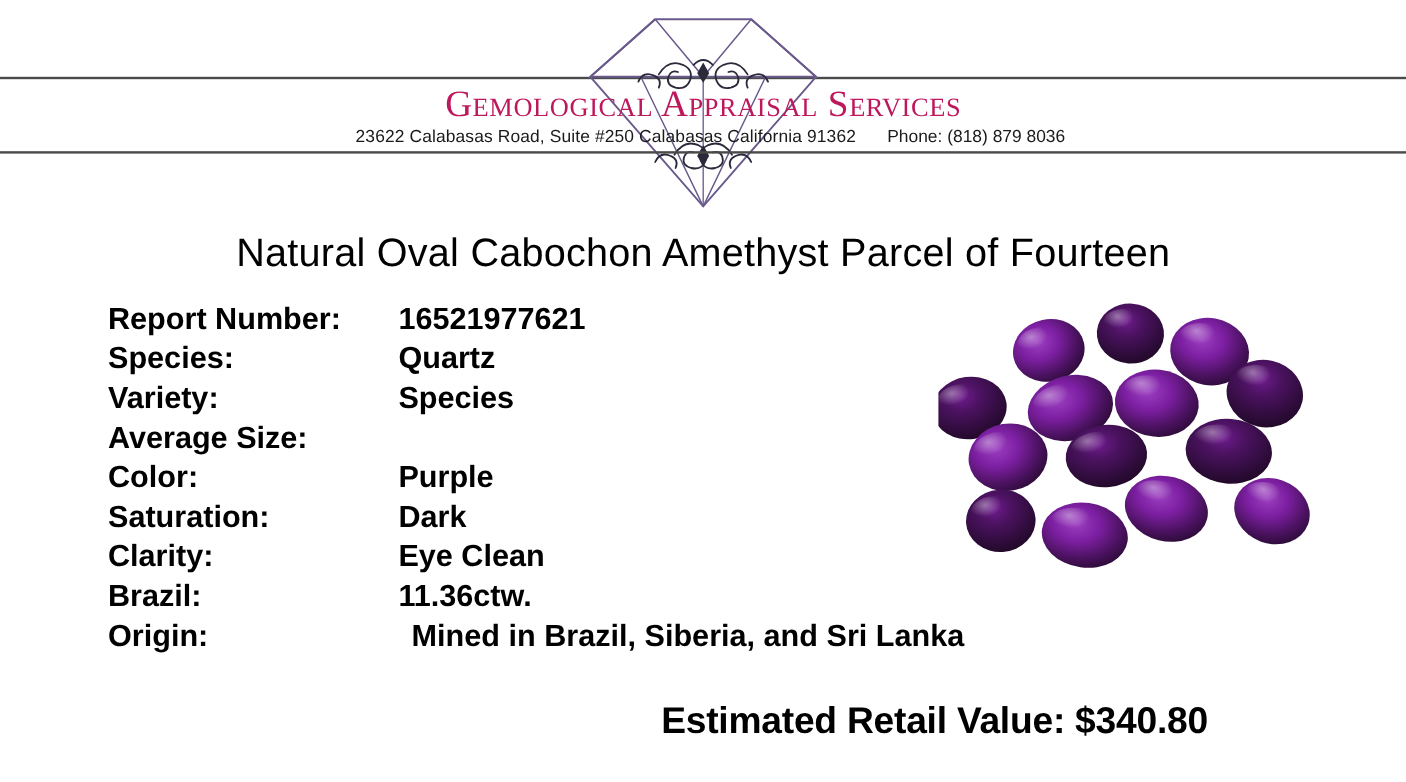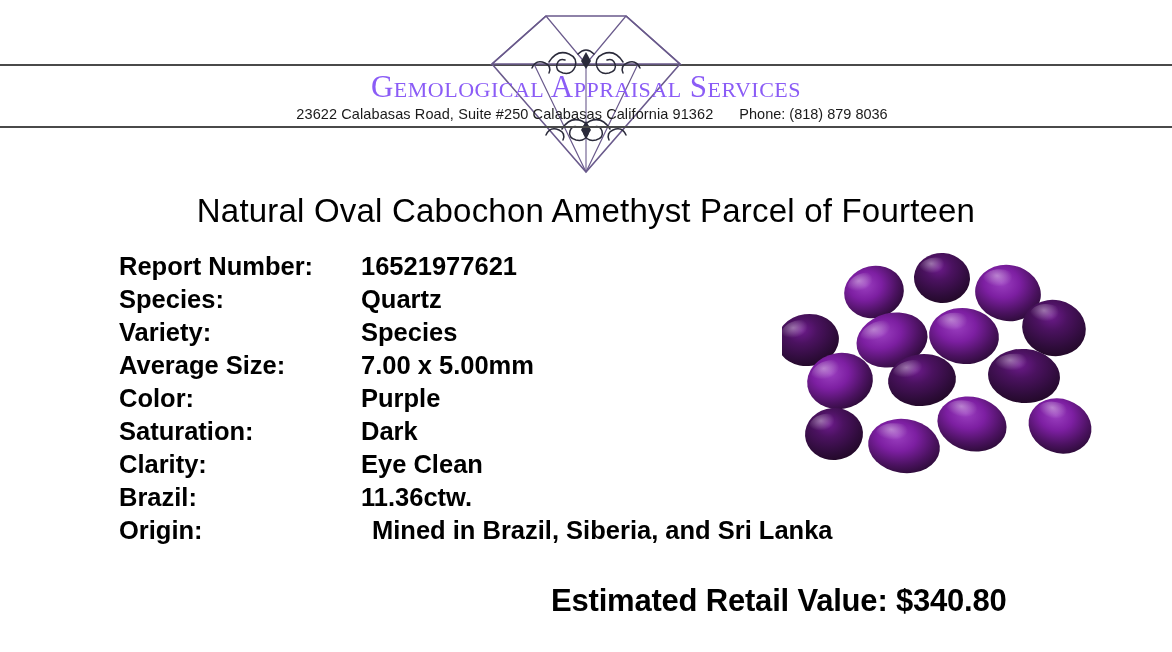--- a/index.html
+++ b/index.html
@@ -43,21 +43,21 @@
   #logo-mark svg { display: block; width: 224px; height: 180px; }
 
   #brand-name {
     position: absolute;
     left: 0; top: 70px;
     width: 1172px;
     text-align: center;
     font-family: "Liberation Serif", serif;
     font-size: 31px;
     letter-spacing: 0.5px;
-    color: #8b5cf6;
+    color: #be185d;
     white-space: nowrap;
     font-variant: small-caps;
     line-height: 34px;
   }
   #brand-contact {
     position: absolute;
     left: 6px; top: 106px;
     width: 1172px;
     text-align: center;
     font-size: 14.5px;
@@ -80,21 +80,20 @@
     white-space: nowrap;
     color: #000;
   }
 
   
   #spec-list {
     position: absolute;
     left: 90px;
     top: 252px;
     width: 790px;
-    margin-left: 29px;
   }
   .spec-row {
     display: flex;
     align-items: baseline;
     height: 33px;
     font-size: 25.5px;
     font-weight: bold;
     white-space: nowrap;
   }
   .spec-label {
@@ -213,21 +212,20 @@
     <div class="spec-row">
       <div class="spec-label">Species:</div>
       <div class="spec-value">Quartz</div>
     </div>
     <div class="spec-row">
       <div class="spec-label">Variety:</div>
       <div class="spec-value">Species</div>
     </div>
     <div class="spec-row">
       <div class="spec-label">Average Size:</div>
-      <div class="spec-value">7.00 x 5.00mm</div>
     </div>
     <div class="spec-row">
       <div class="spec-label">Color:</div>
       <div class="spec-value">Purple</div>
     </div>
     <div class="spec-row">
       <div class="spec-label">Saturation:</div>
       <div class="spec-value">Dark</div>
     </div>
     <div class="spec-row">

